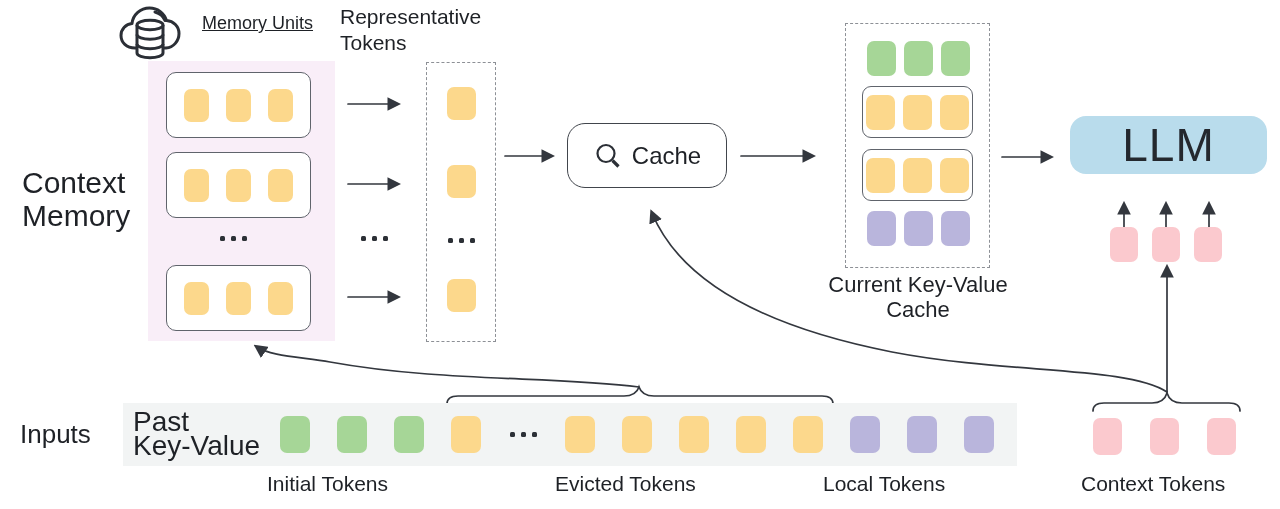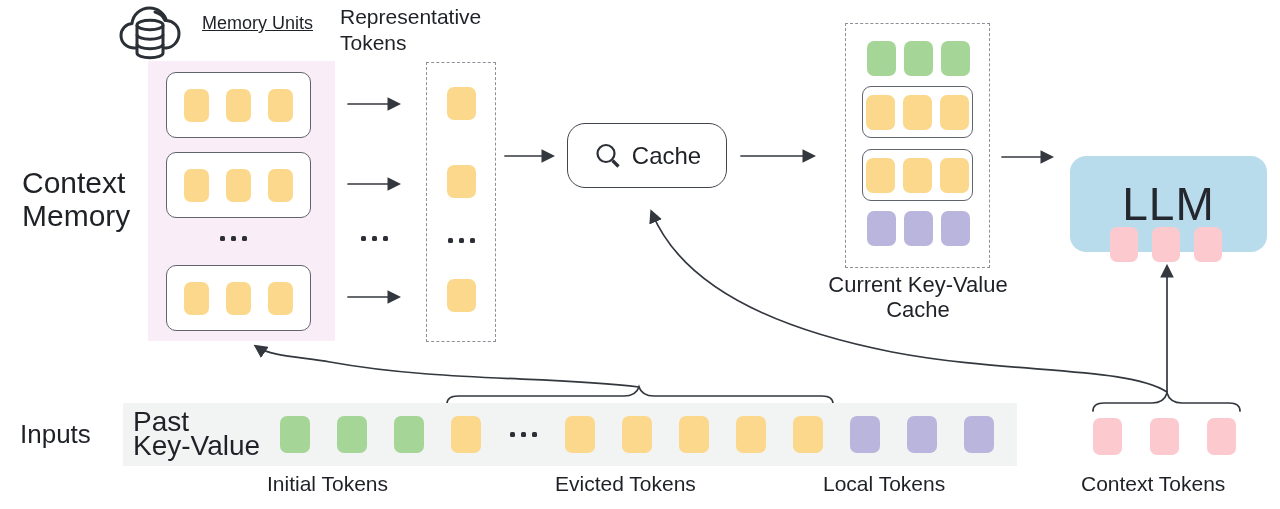--- a/index.html
+++ b/index.html
@@ -56,22 +56,22 @@
   .row-green{top:17px;}
   .row-purple{top:187px;}
   .unit-row{position:absolute;left:16px;width:111px;height:52px;background:#fff;
             border:1.3px solid #60646c;border-radius:9px;box-sizing:border-box;
             display:flex;align-items:center;justify-content:center;gap:8px;}
   .unit-row-1{top:62px;}
   .unit-row-2{top:125px;}
   .kv-caption{left:820px;top:272px;width:196px;text-align:center;font-size:22px;line-height:25px;white-space:pre-line;}
 
   
-  .llm-box{left:1070px;top:116px;width:197px;height:96px;background:var(--c-bluellm);border-radius:16px;
-           display:flex;align-items:center;justify-content:center;font-size:46px;letter-spacing:1px;color:#24282e;margin-top:40px;}
+  .llm-box{left:1070px;top:116px;width:197px;height:58px;background:var(--c-bluellm);border-radius:16px;
+           display:flex;align-items:center;justify-content:center;font-size:46px;letter-spacing:1px;color:#24282e;}
   .llm-inputs{left:1110px;top:227px;display:flex;gap:14px;}
   .llm-inputs .tok{width:28px;height:35px;}
 
   
   .strip{left:123px;top:403px;width:894px;height:63px;background:var(--c-stripgray);}
   .past-kv{position:absolute;left:10px;top:7px;font-size:28px;line-height:24px;white-space:pre-line;}
   .strip-tokens{position:absolute;left:157px;top:13px;display:flex;gap:27px;align-items:center;}
   .strip-tokens .tok{width:30px;height:37px;}
   .strip-tokens .dots{width:30px;}
 

